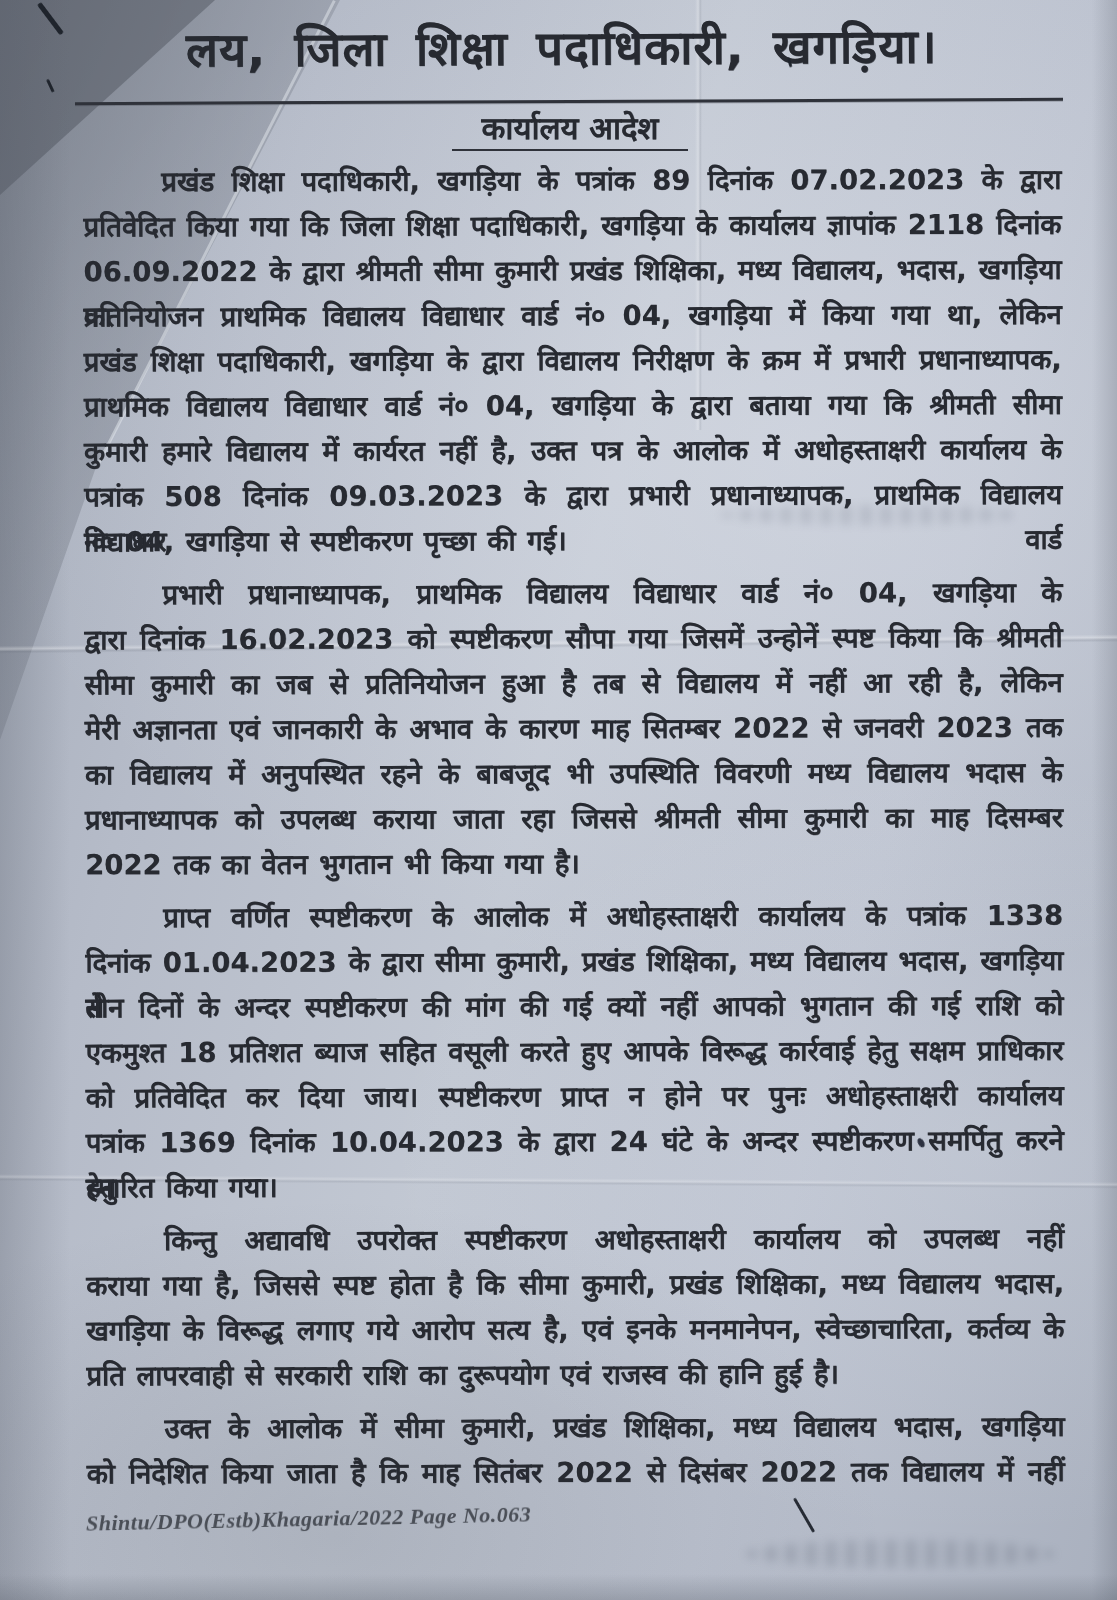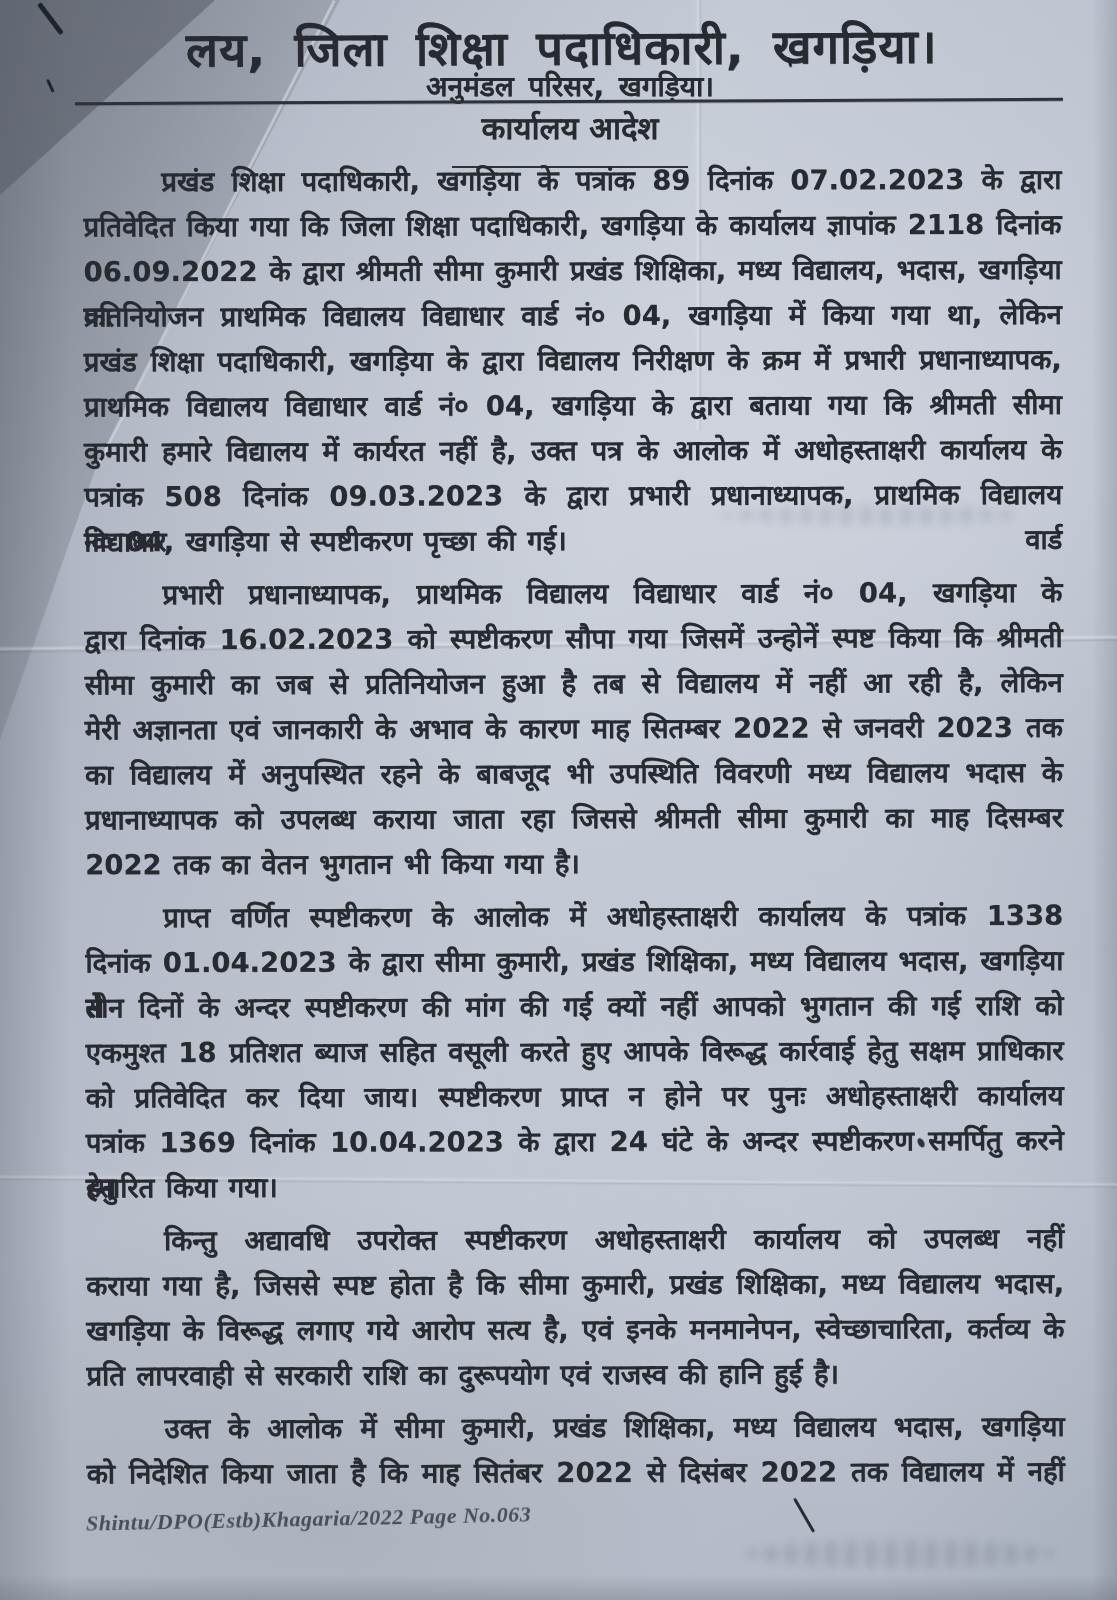--- a/index.html
+++ b/index.html
@@ -44,21 +44,21 @@
   
   .title{position:absolute;left:186px;top:14px;width:900px;white-space:nowrap;
     font-size:47px;font-weight:700;color:var(--ink);letter-spacing:1px;word-spacing:11px;
     transform:rotate(-.3deg);text-shadow:.4px .4px .6px rgba(28,31,38,.55);}
   .subtitle{position:absolute;left:378px;top:66px;width:384px;text-align:center;white-space:nowrap;
     font-size:28px;font-weight:700;color:var(--ink);word-spacing:5px;
     text-shadow:.3px .3px .5px rgba(28,31,38,.5);}
   .rule{position:absolute;left:75px;top:100px;width:988px;height:3px;background:#2f323a;
     transform:rotate(-.25deg);box-shadow:0 1px 0 rgba(47,50,58,.25);}
   .order-heading{position:absolute;left:452px;top:106px;width:236px;text-align:center;white-space:nowrap;
-    font-size:31px;font-weight:700;color:var(--ink);border-bottom:2.5px solid #2f323a;padding-bottom:18px;
+    font-size:31px;font-weight:700;color:var(--ink);border-bottom:2.5px solid #2f323a;padding-bottom:1px;
     text-shadow:.3px .3px .5px rgba(28,31,38,.5);}
 
   
   .doc-body{position:absolute;left:85px;top:150px;width:978px;color:var(--ink);
     font-size:27.5px;font-weight:600;transform:rotate(-.15deg);
     text-shadow:.3px .3px .5px rgba(30,33,40,.45);word-spacing:2px;}
   .line{height:45px;line-height:45px;text-align:justify;text-align-last:justify;white-space:normal;overflow:visible;}
   .line.first{text-indent:78px;margin-top:8px;}
   .line.end{text-align-last:left;}
 
@@ -91,21 +91,20 @@
   <div class="shade-tri2"></div>
   <div class="fold-edge"></div>
   <div class="edge-left"></div>
   <div class="edge-right"></div>
   <div class="edge-bottom"></div>
   <div class="crease-h1"></div>
   <div class="crease-h2"></div>
   <div class="crease-v1"></div>
 
   <div class="title">लय, जिला शिक्षा पदाधिकारी, खगड़िया।</div>
-  <div class="subtitle">अनुमंडल परिसर, खगड़िया।</div>
   <div class="rule"></div>
   <div class="order-heading">कार्यालय आदेश</div>
 
   <div class="doc-body">
 
   <div class="line first">
       <span>प्रखंड शिक्षा पदाधिकारी, खगड़िया के पत्रांक 89 दिनांक 07.02.2023 के द्वारा</span>
     </div>
       <div class="line mid">
       <span>प्रतिवेदित किया गया कि जिला शिक्षा पदाधिकारी, खगड़िया के कार्यालय ज्ञापांक 2118 दिनांक</span>

